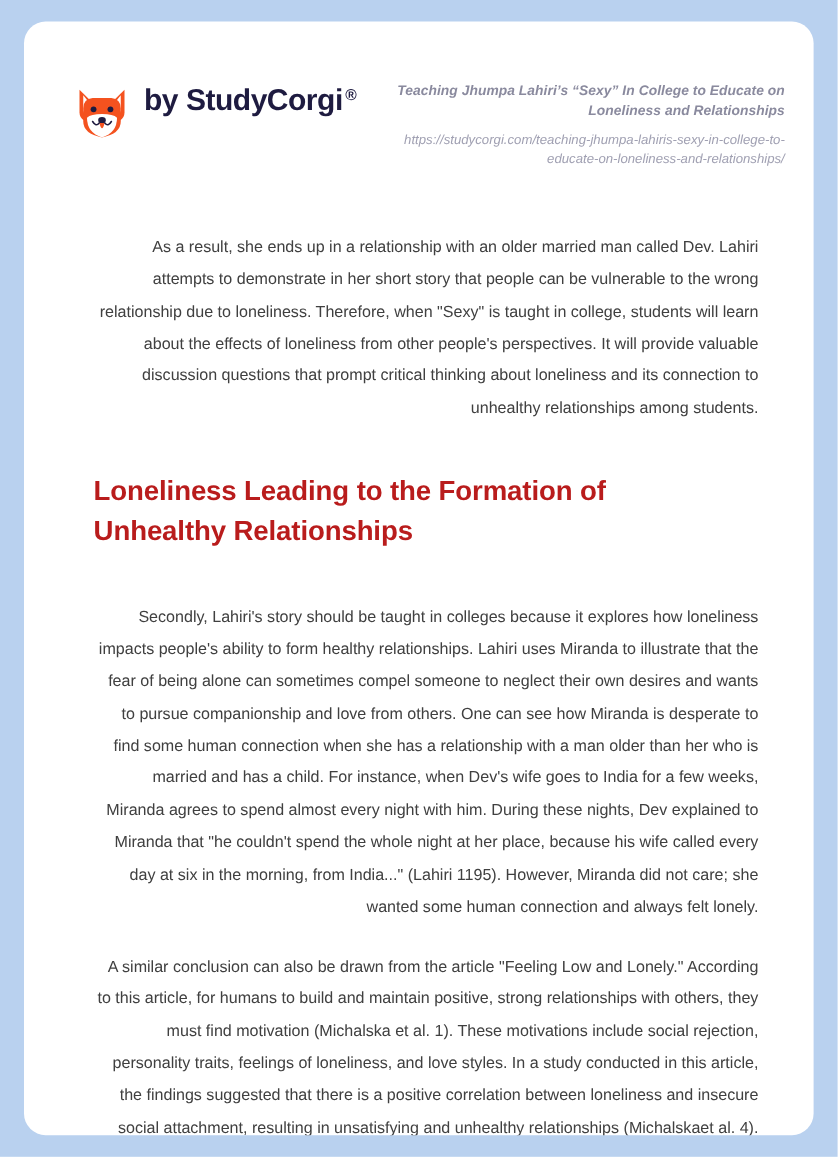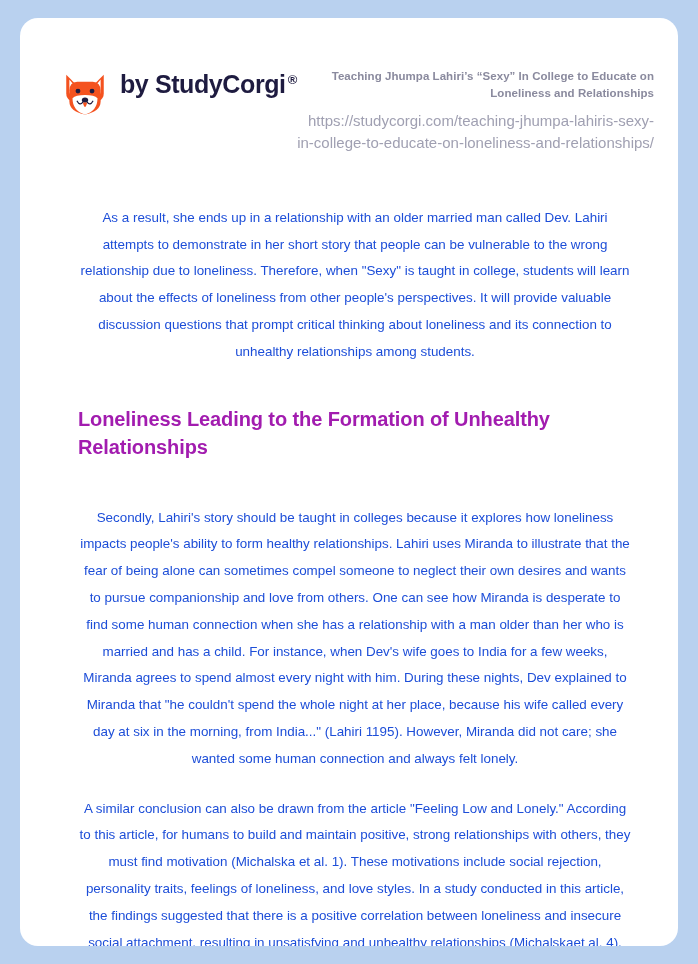--- a/index.html
+++ b/index.html
@@ -54,53 +54,54 @@
     vertical-align: super;
     font-weight: bold;
     color: #1e1b40;
     margin-left: 2px;
   }
   .header-meta {
     text-align: right;
     flex: 0 1 auto;
     max-width: 360px;
     padding-top: 6px;
+    font-style: italic;
   }
   .header-title {
     font-size: 11.5px;
     font-weight: bold;
     color: #8a8a9e;
     line-height: 1.45;
     letter-spacing: 0.05px;
     margin: 0 0 9px 0;
   }
   .header-url {
-    font-size: 15px;
+    font-size: 11px;
     color: #a0a0b2;
     line-height: 1.45;
     margin: 0;
     word-break: break-word;
   }
   .content {
     padding: 0 46px 0 58px;
   }
   .body-text {
     font-size: 13.4px;
     line-height: 2.0;
-    color: #1d4ed8;
+    color: #404040;
     margin: 0;
-    text-align: center;
+    text-align: right;
   }
   .para-gap-1 { margin-top: 51px; }
   .para-gap-2 { margin-top: 23px; }
   .para-gap-3 { margin-top: 43px; }
   .section-heading {
-    font-size: 20px;
+    font-size: 23px;
     font-weight: bold;
-    color: #a21caf;
+    color: #b91c1c;
     line-height: 1.42;
     margin: 39px 0 0 0;
     letter-spacing: -0.1px;
     max-width: 480px;
   }
 </style>
 </head>
 <body>
 
 <div class="page-card">

